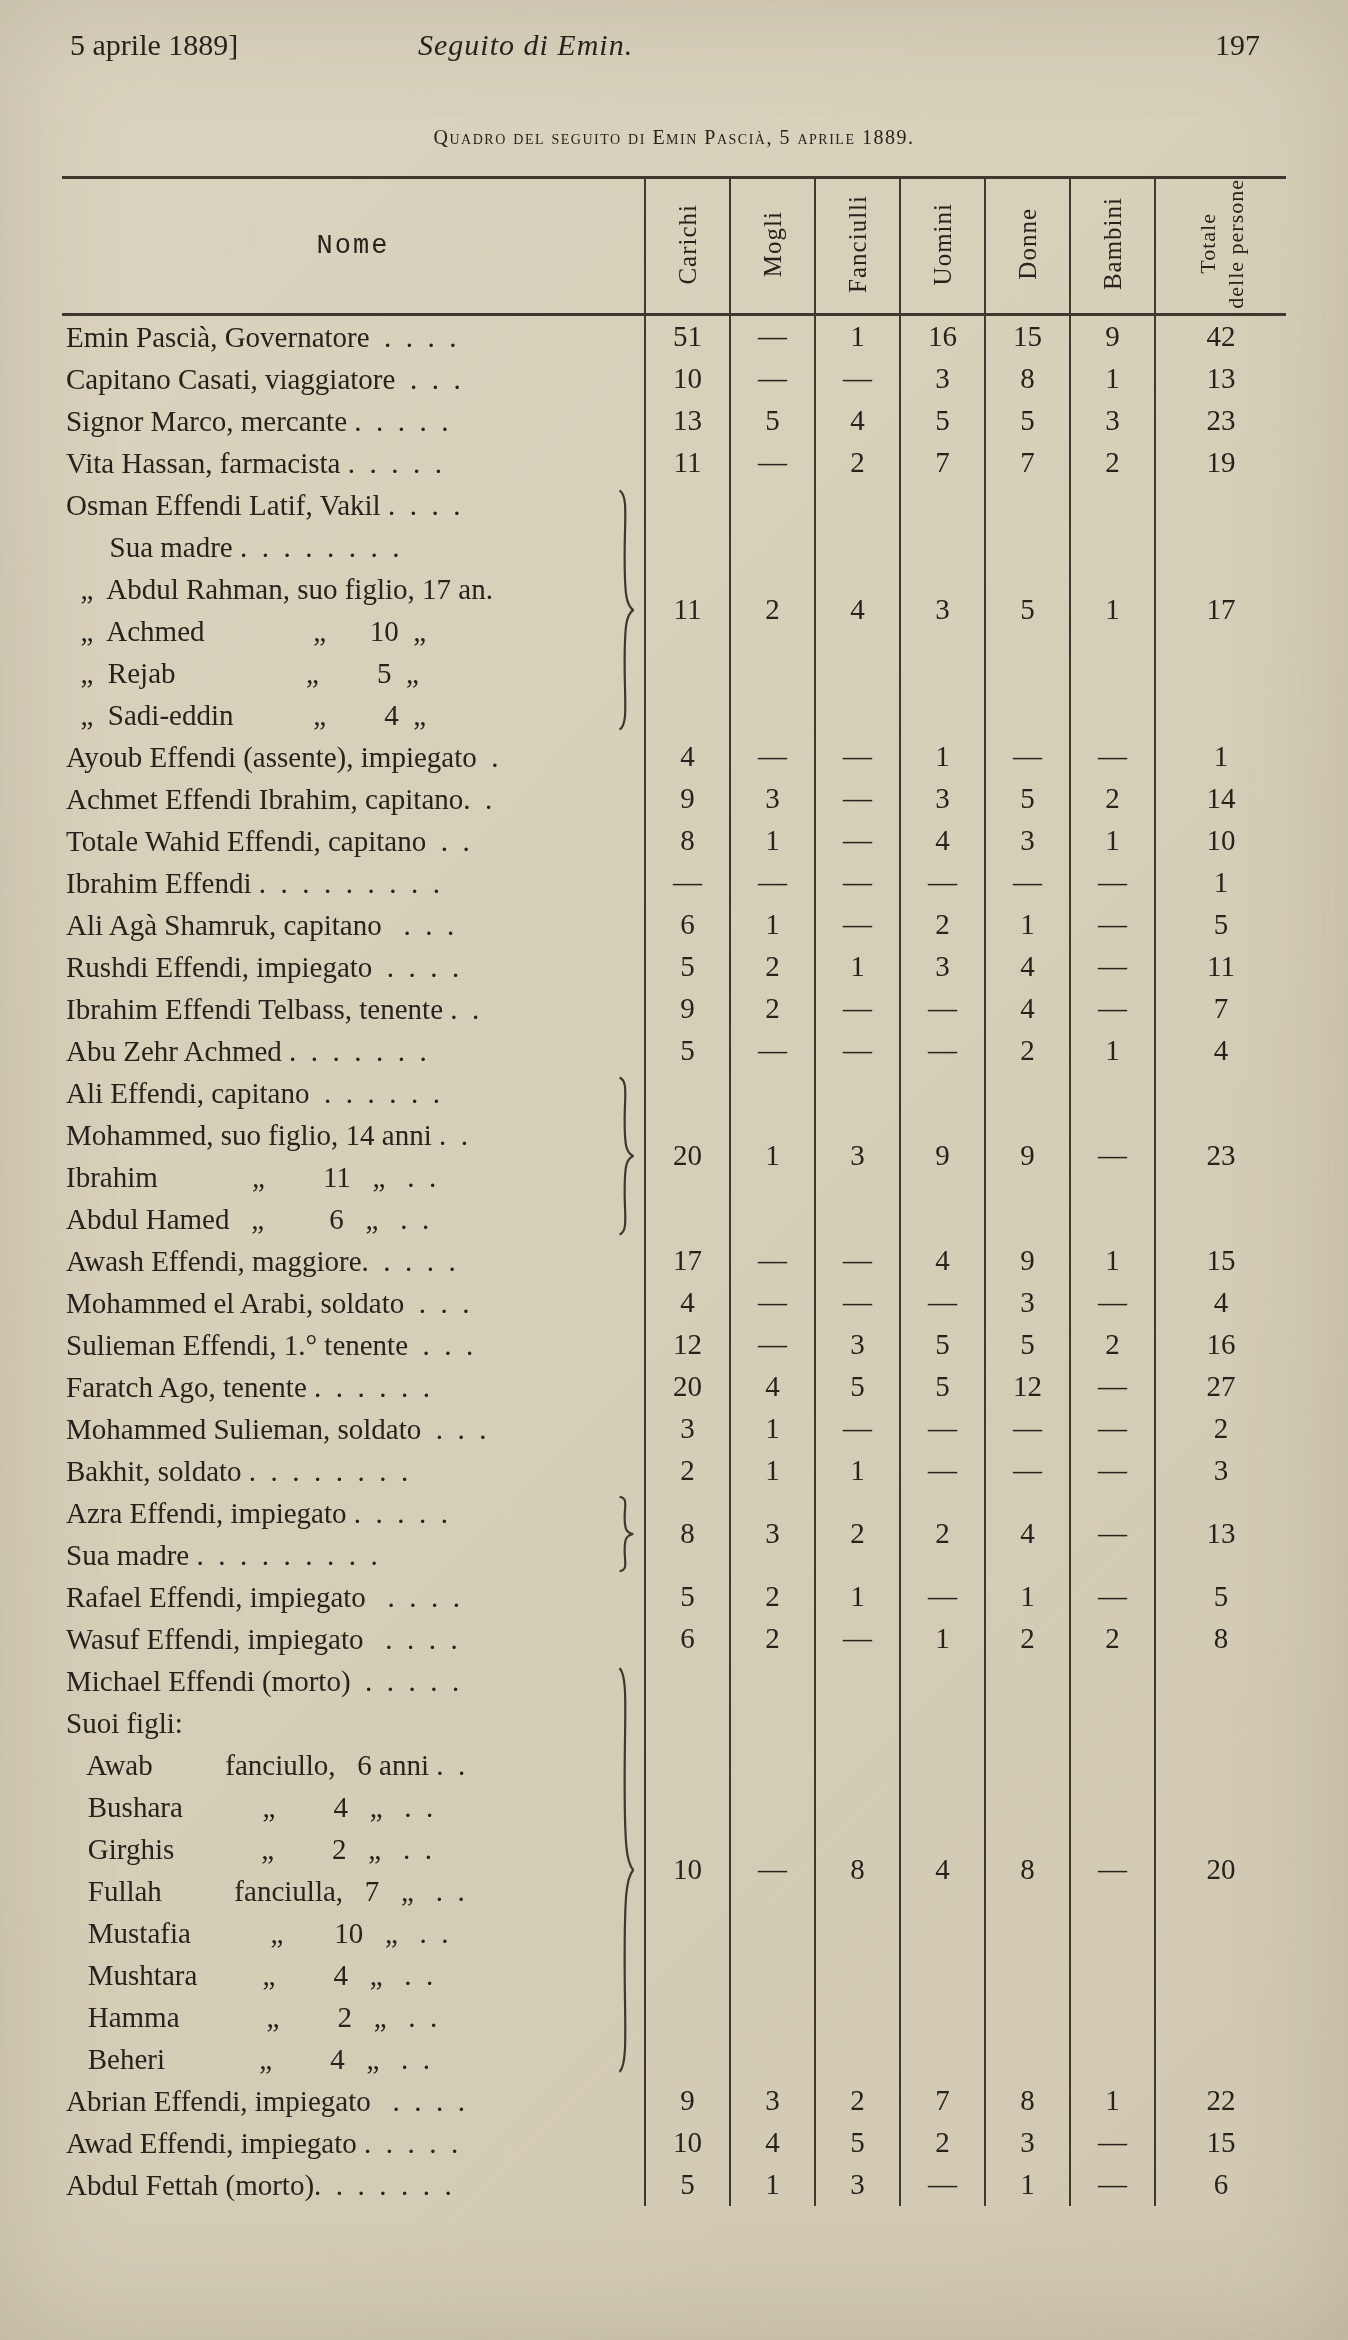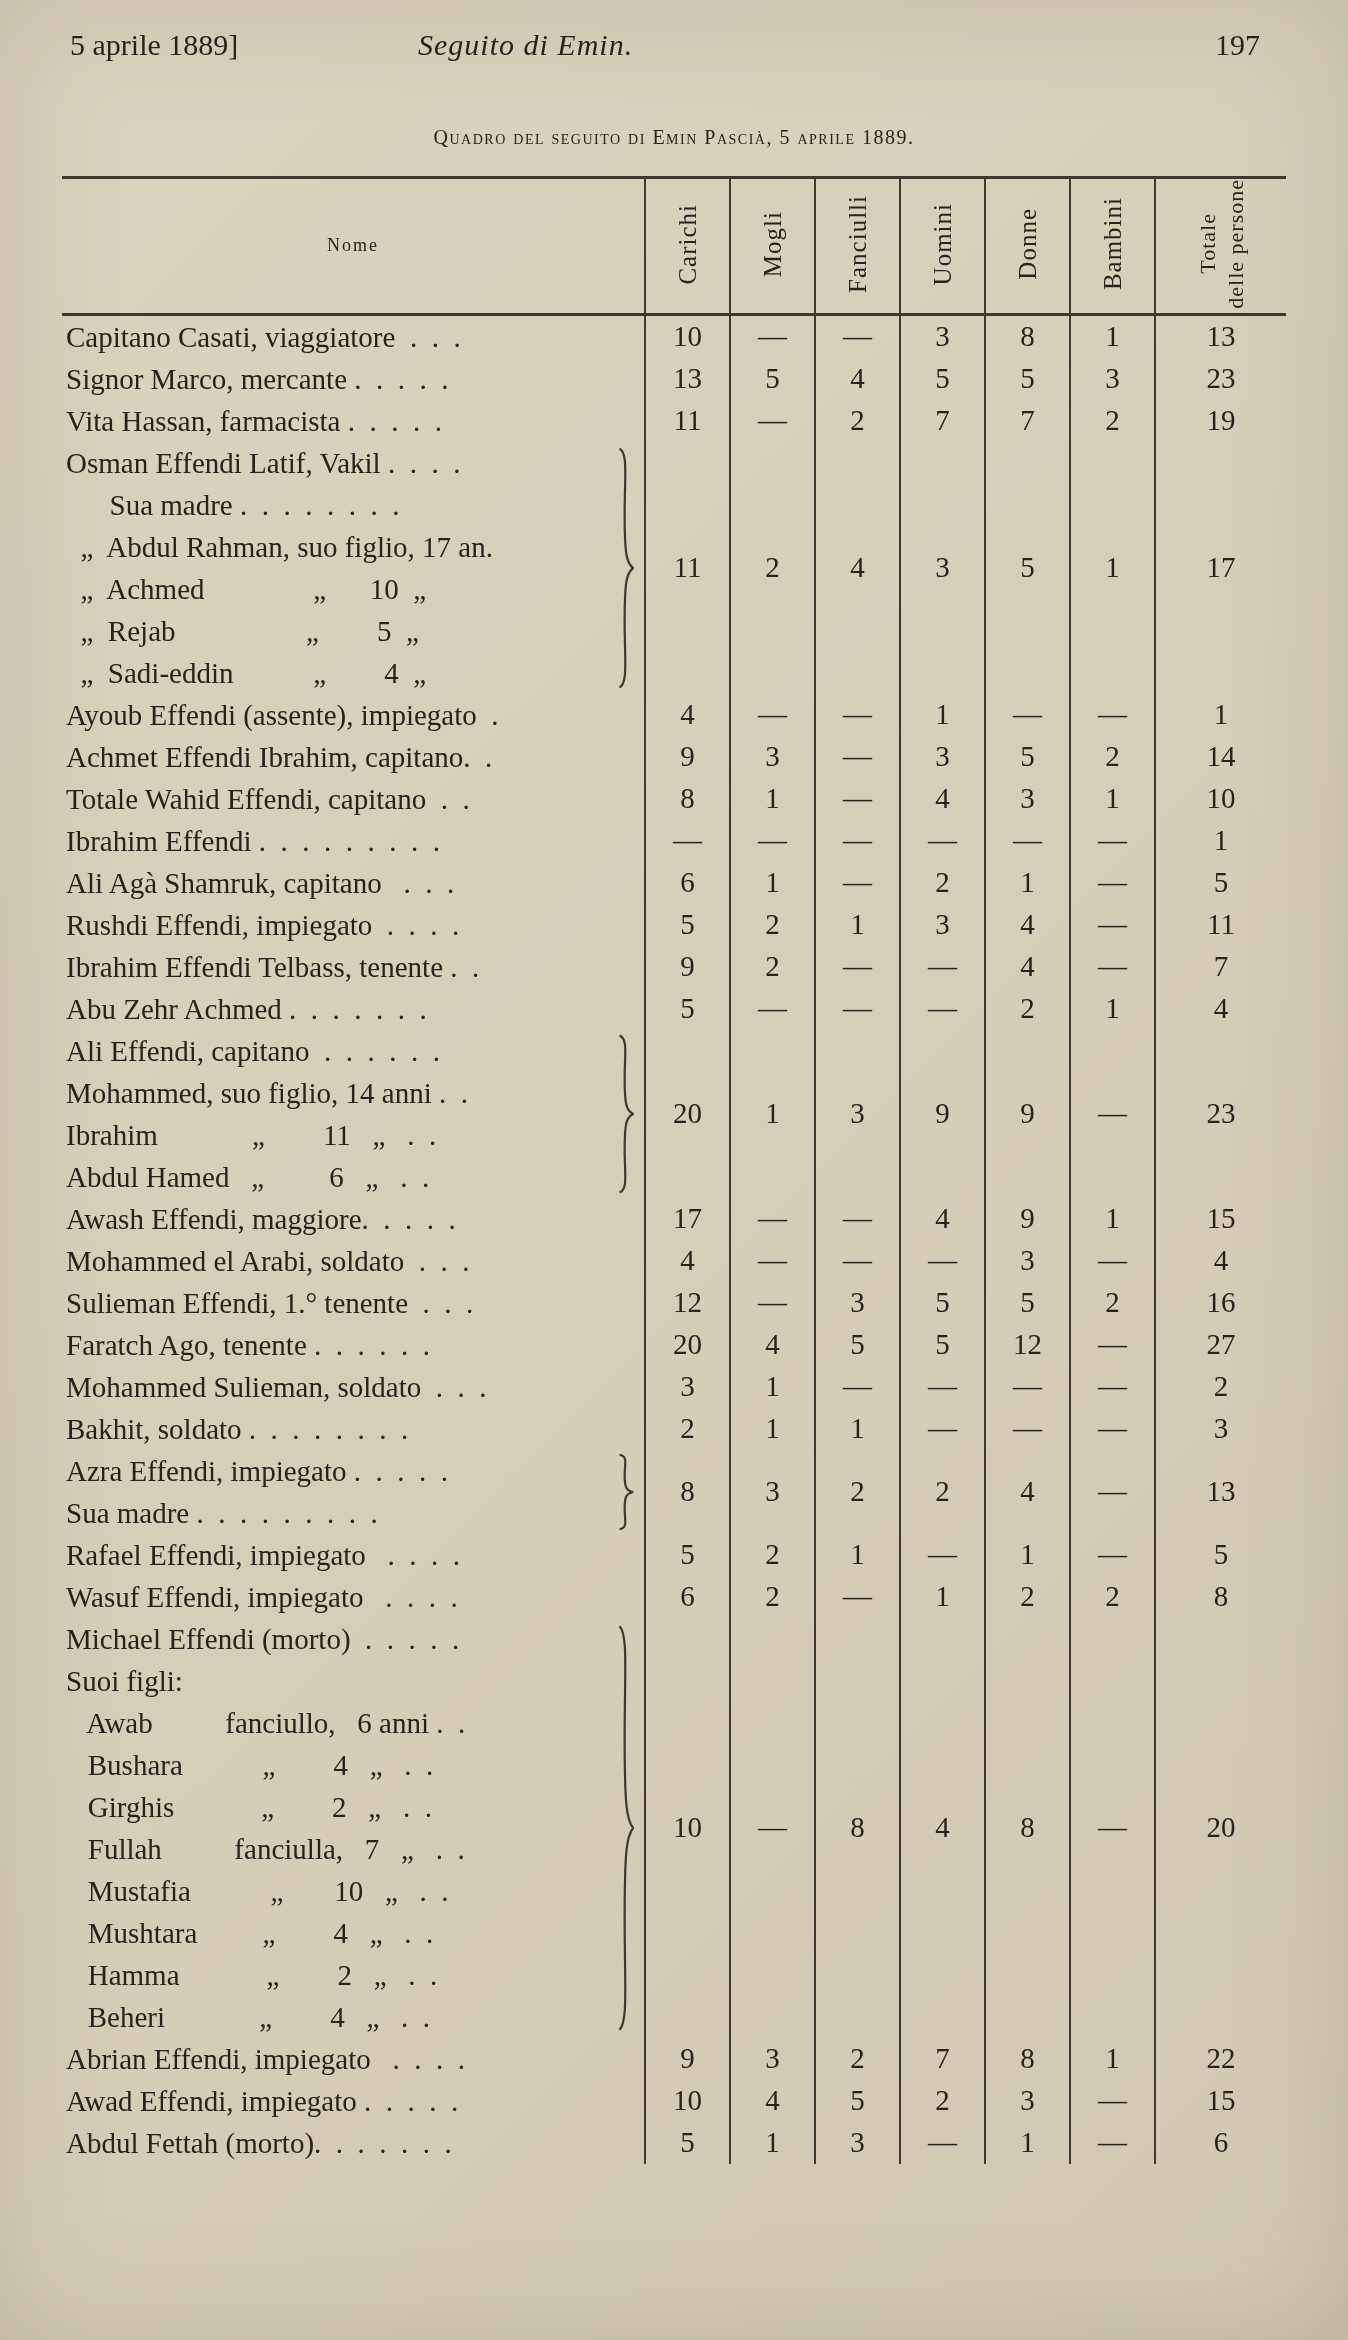--- a/index.html
+++ b/index.html
@@ -27,21 +27,21 @@
   .main-table {
     position:absolute; top:176px; left:62px; width:1224px;
     border-collapse:collapse; table-layout:fixed;
     border-top:3px solid #3d392f;
   }
   th,td { padding:0; }
   thead th {
     height:134px; vertical-align:middle; text-align:center;
     border-bottom:3px solid #3d392f; font-weight:normal;
   }
-  .name-head-text { font-size:18px; letter-spacing:2px; }
+  .name-head-text { font-size:27px; letter-spacing:2px;font-family:Liberation Mono, monospace; }
   .v-head { border-left:2px solid #3d392f; }
   .vtext {
     display:inline-block;
     writing-mode:vertical-rl; transform:rotate(180deg);
     font-size:25px; line-height:1.12; letter-spacing:1px;
   }
   .vtext.two-line { font-size:22px; line-height:1.25; }
   .name-cell { vertical-align:top; }
   .name-wrap { position:relative; }
   .name-line { white-space:pre; font-size:29px; line-height:42px; padding-left:4px; overflow:hidden; }
@@ -104,20 +104,34 @@
             <div>Totale</div>
             <div>delle persone</div>
           </div>
         </th>
       </tr>
     </thead>
     <tbody>
         <tr>
           <td class="name-cell">
             <div class="name-wrap">
+              <div class="name-line">Emin Pascià, Governatore  .  .  .  .</div>
+            </div>
+          </td>
+          <td class="val-cell">51</td>
+          <td class="val-cell">—</td>
+          <td class="val-cell">1</td>
+          <td class="val-cell">16</td>
+          <td class="val-cell">15</td>
+          <td class="val-cell">9</td>
+          <td class="val-cell">42</td>
+        </tr>
+        <tr>
+          <td class="name-cell">
+            <div class="name-wrap">
               <div class="name-line">Capitano Casati, viaggiatore  .  .  .</div>
             </div>
           </td>
           <td class="val-cell">10</td>
           <td class="val-cell">—</td>
           <td class="val-cell">—</td>
           <td class="val-cell">3</td>
           <td class="val-cell">8</td>
           <td class="val-cell">1</td>
           <td class="val-cell">13</td>

